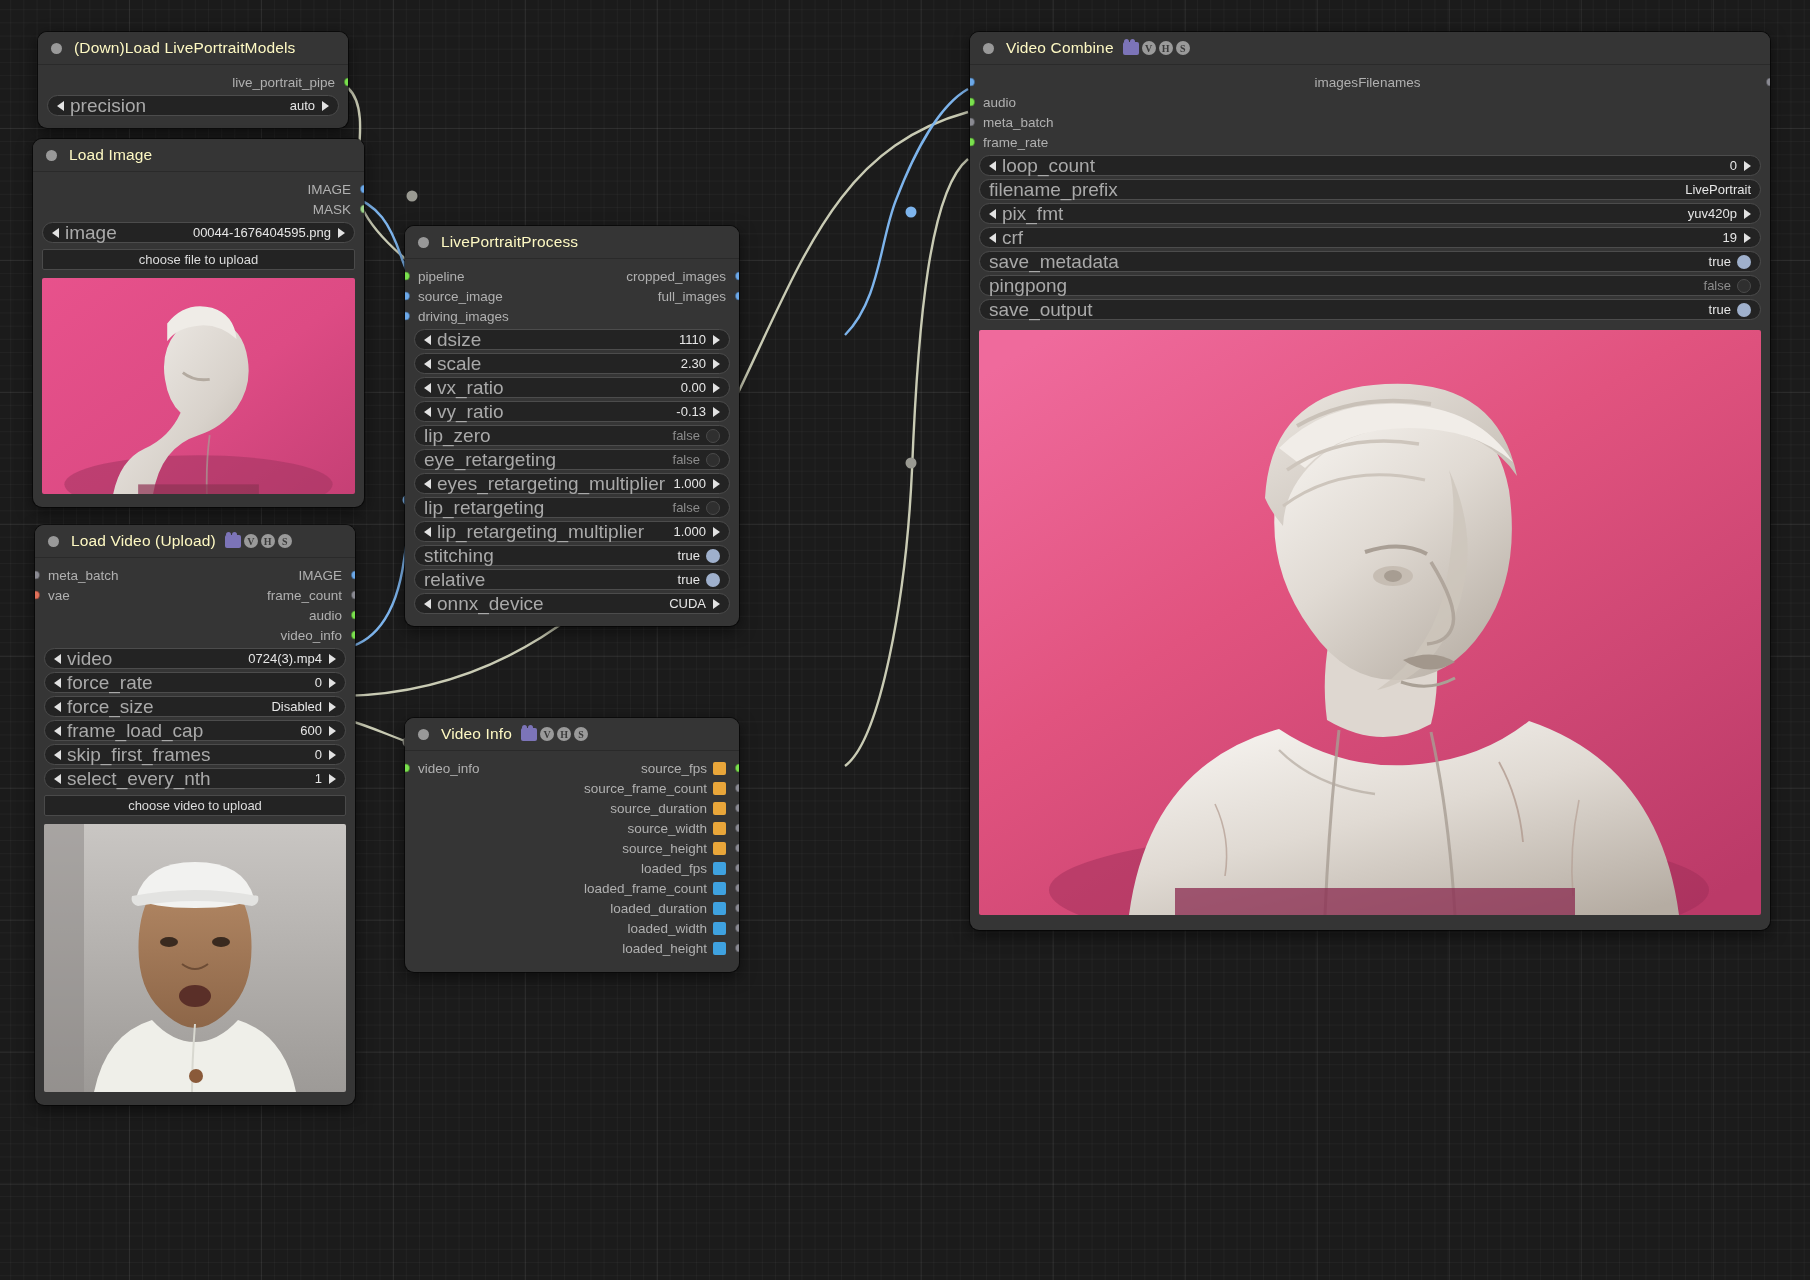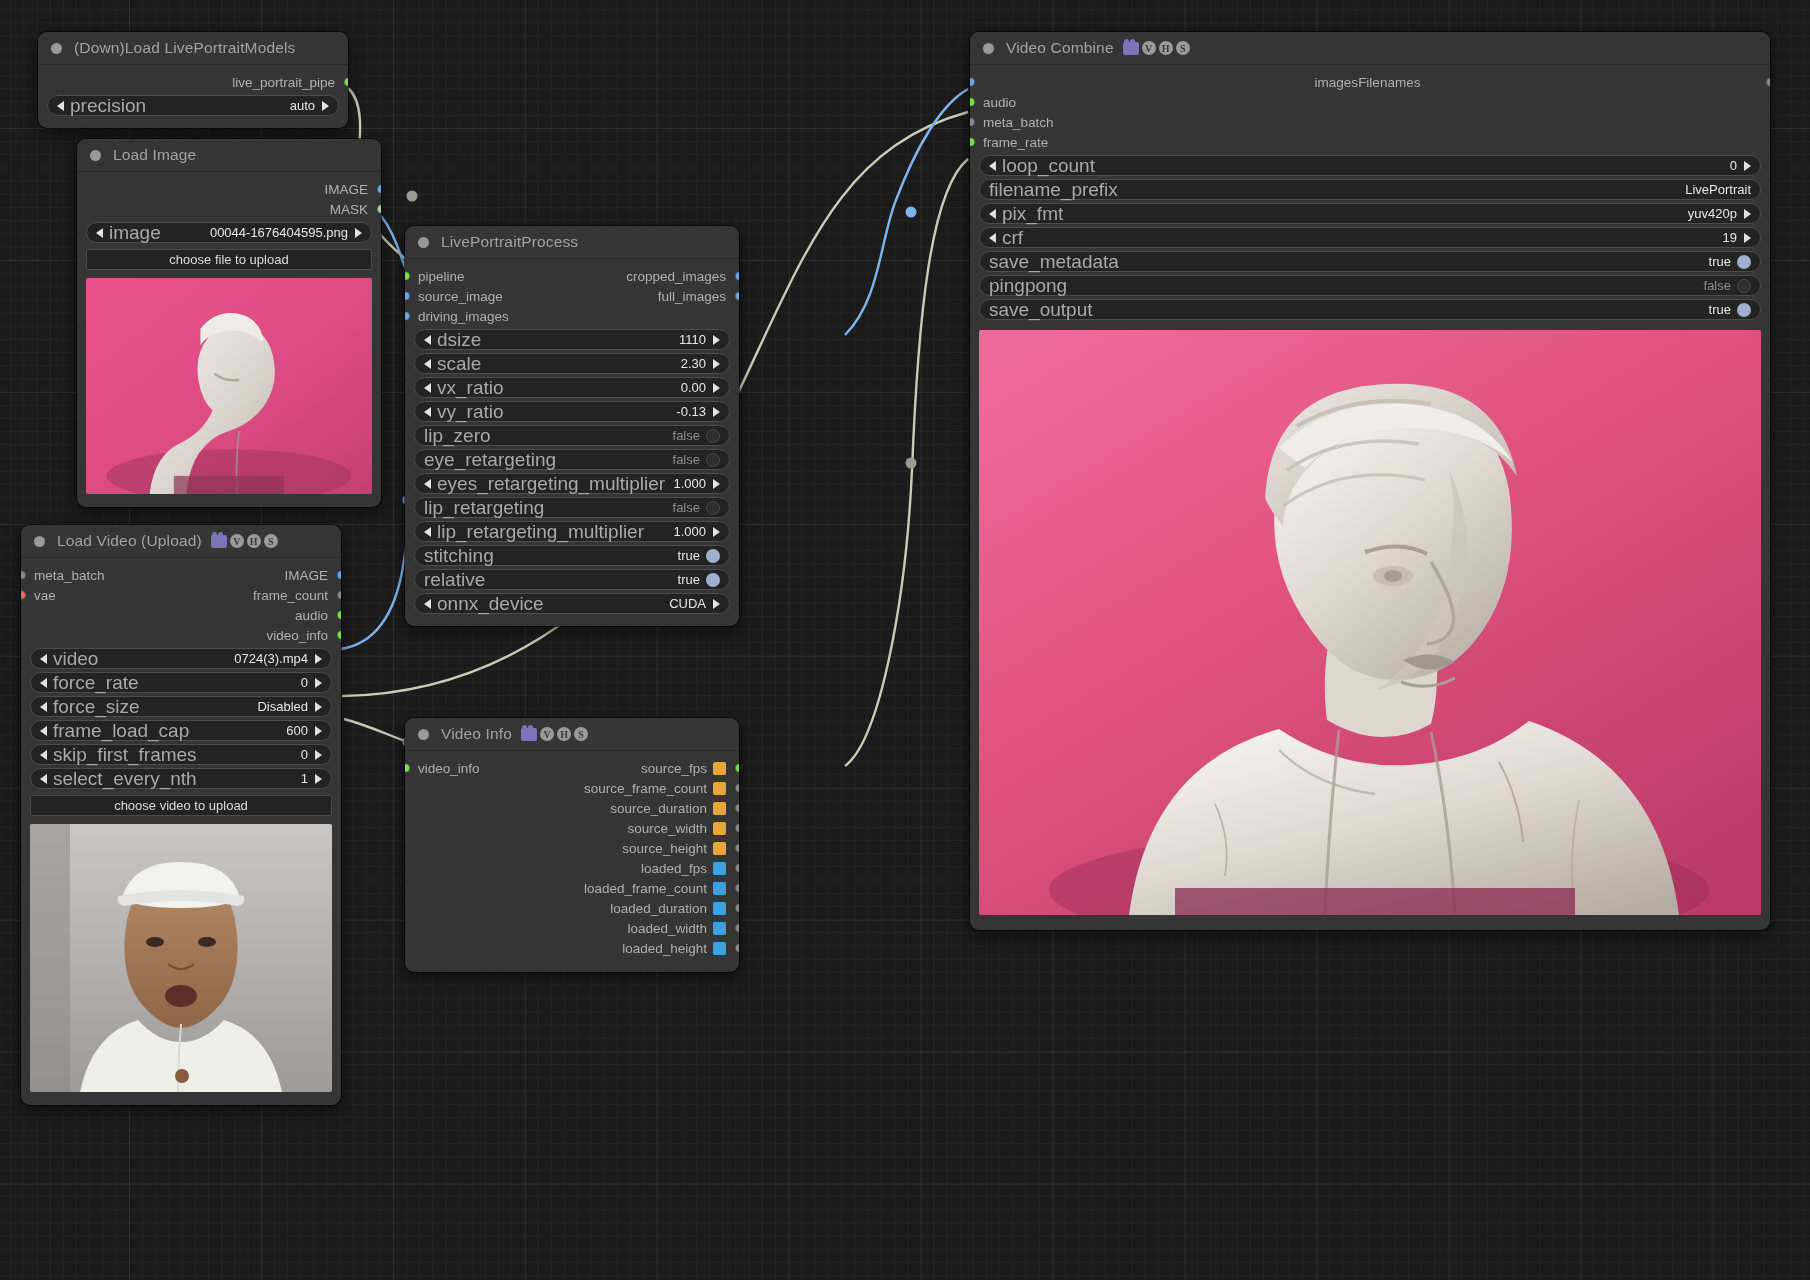--- a/index.html
+++ b/index.html
@@ -36,21 +36,21 @@
     padding-left: 13px;
     background: #353535;
     border-bottom: 1px solid #2a2a2a;
     position: relative;
   }
   .collapse-dot {
     width: 11px; height: 11px; border-radius: 50%;
     background: #999; flex: 0 0 auto; margin-right: 12px;
   }
   .node-title-text {
-    color: #a3a3a3; font-size: 15.5px; letter-spacing: .15px; white-space: nowrap;
+    color: #fef9c3; font-size: 15.5px; letter-spacing: .15px; white-space: nowrap;
   }
   .vhs-badges { display: flex; align-items: center; gap: 3px; margin-left: 9px; }
   .vhs-cam {
     width: 16px; height: 13px; position: relative; display:inline-block;
     background: #7c74b8; border-radius: 2px;
   }
   .vhs-cam::before {
     content:''; position:absolute; left:1px; top:-3px; width:5px; height:5px;
     border-radius:50%; background:#7c74b8;
   }
@@ -174,21 +174,21 @@
       </div>
       <div class="widget">
         <span class="arrow-l"></span>
         <span class="wname">precision</span>
         <span class="wval">auto</span>
         <span class="arrow-r"></span>
       </div>
     </div>
   </div>
 
-  <div class="node" style="left:33px; top:139px; width:304px;margin-left:44px;">
+  <div class="node" style="left:33px; top:139px; width:331px;">
     <div class="node-title">
       <span class="collapse-dot"></span>
       <span class="node-title-text">Load Image</span>
     </div>
     <div class="node-body">
       <div class="slot-row out">
         <span class="slot-label">IMAGE</span>
         <span class="dot out d-blue"></span>
       </div>
       <div class="slot-row out">
@@ -221,21 +221,21 @@
           <path d="M98 216 q4-52 42-64 q20-6 34-24 q14-20 10-44 q-4-28 -26-34 q-24-7 -38 10 q-14 17 -10 42 q3 20 14 30 q-10 22 -32 32 q-26 12 -30 52z" fill="url(#marbA)"></path>
           <path d="M112 52 q16-20 40-14 q20 6 22 28 q-16-14 -34-12 q-20 2 -28 14z" fill="#efece7"></path>
           <path d="M126 96 q10 8 24 6" stroke="#b3aaa0" stroke-width="2.5" fill="none"></path>
           <path d="M150 152 q-4 30 -2 64" stroke="#a79f96" stroke-width="1.6" fill="none" opacity=".7"></path>
           <rect x="86" y="196" width="108" height="20" fill="#8f3354" opacity=".7"></rect>
         </svg>
       </div>
     </div>
   </div>
 
-  <div class="node" style="left:21px; top:525px; width:320px;">
+  <div class="node" style="left:35px; top:525px; width:320px;">
     <div class="node-title">
       <span class="collapse-dot"></span>
       <span class="node-title-text">Load Video (Upload)</span>
       <span class="vhs-badges">
         <span class="vhs-cam"></span>
         <span class="vhs-letter">V</span>
         <span class="vhs-letter">H</span>
         <span class="vhs-letter">S</span>
       </span>
     </div>

